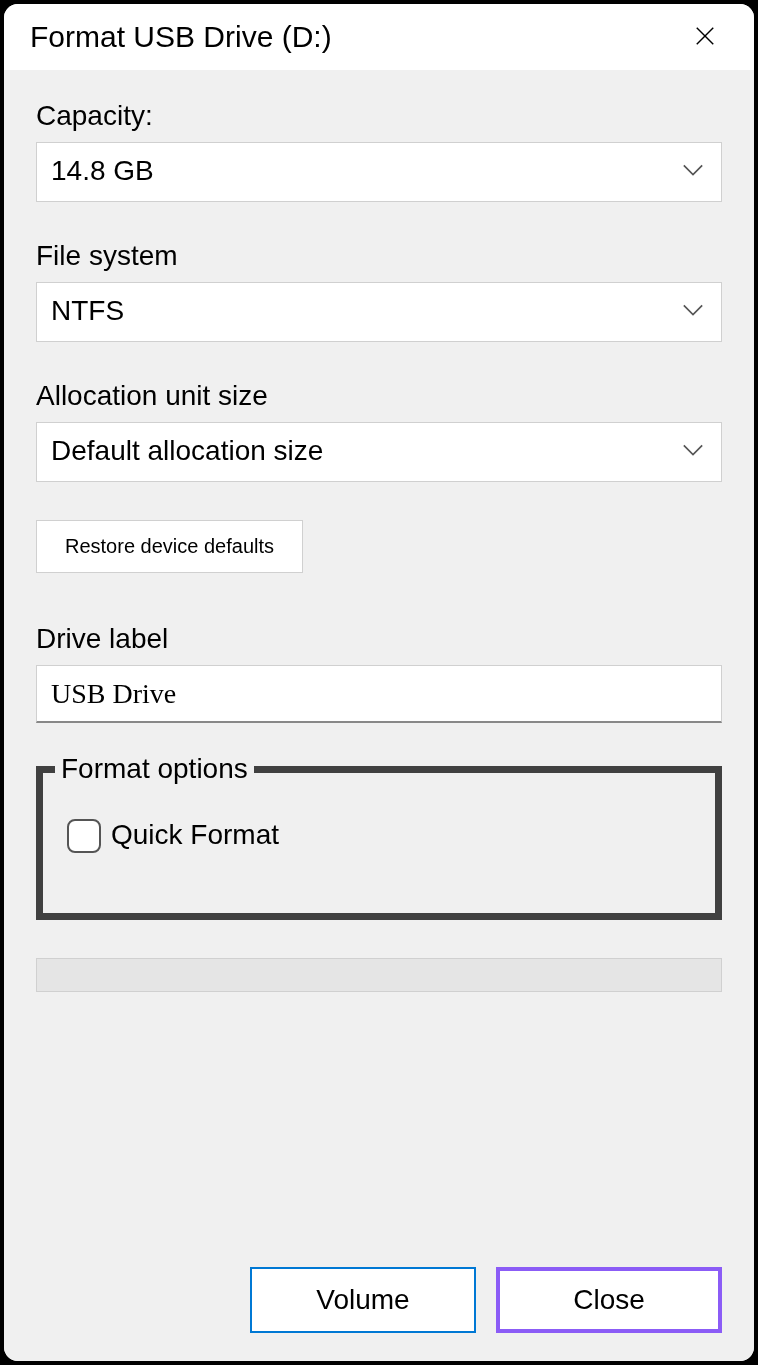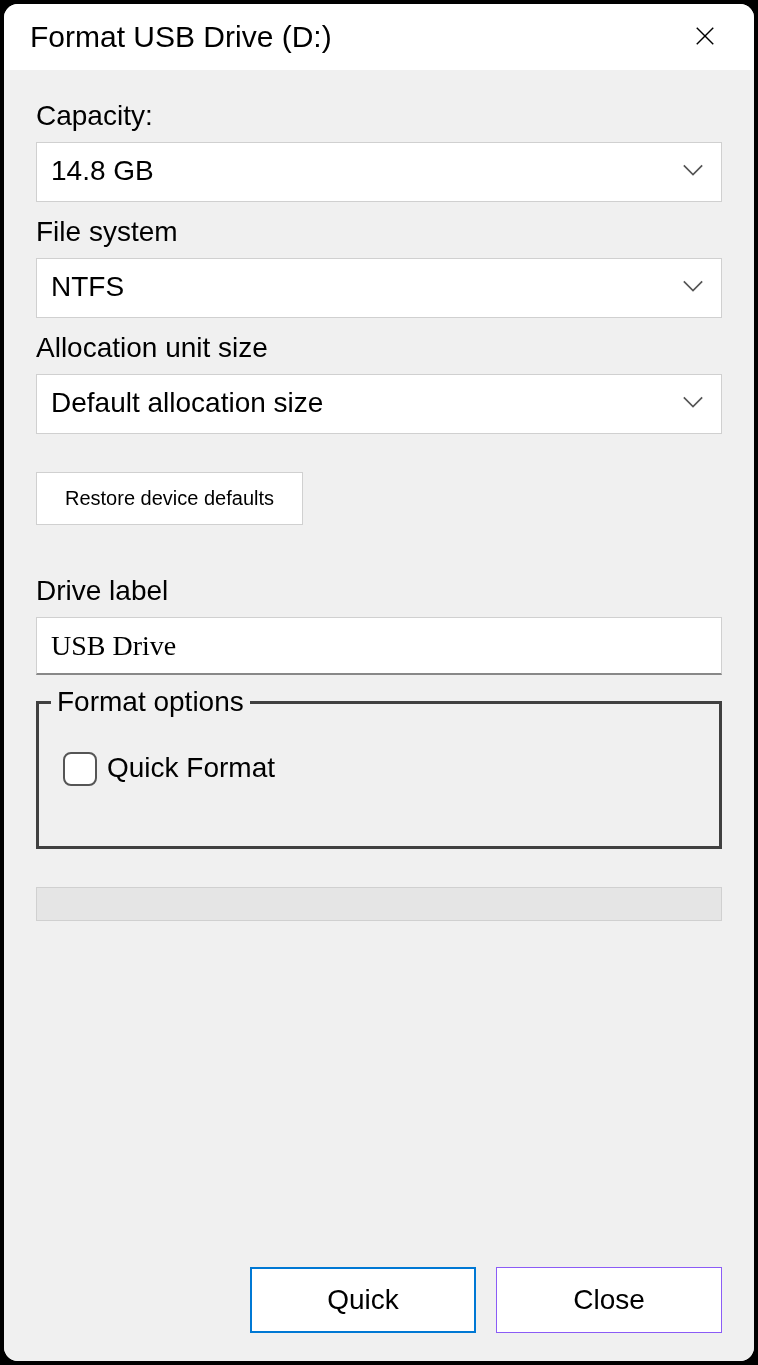--- a/index.html
+++ b/index.html
@@ -52,21 +52,21 @@
       height: 22px;
     }
     .content {
       flex: 1;
       padding: 30px 32px 20px 32px;
       background: #f0f0f0;
       display: flex;
       flex-direction: column;
     }
     .field-group {
-      margin-bottom: 14px;
+      margin-bottom: 38px;
     }
     .field-label {
       font-size: 28px;
       color: #000;
       margin-bottom: 10px;
       display: block;
     }
     .select-wrap {
       position: relative;
       width: 100%;
@@ -111,23 +111,23 @@
       background: #fff;
       border: 1px solid #d0d0d0;
       border-bottom: 2px solid #888;
       padding: 12px 14px;
       font-size: 28px;
       font-family: Liberation Serif, serif;
       color: #000;
       height: 58px;
     }
     .fieldset {
-      border: 3px solid #404040;
+      border: 7px solid #404040;
       padding: 18px 16px 60px 16px;
-      margin-top: 11px;
+      margin-top: 30px;
     }
     .fieldset-legend {
       font-size: 28px;
       color: #000;
       padding: 0 6px;
       margin-left: -4px;
     }
     .checkbox-row {
       display: flex;
       align-items: flex-start;
@@ -174,21 +174,21 @@
       background: #fff;
       color: #000;
       display: flex;
       align-items: center;
       justify-content: center;
     }
     .btn-primary {
       border: 2px solid #0078d4;
     }
     .btn-secondary {
-      border: 1px solid #8b5cf6;
+      border: 4px solid #8b5cf6;
     }
   </style>
 </head>
 <body>
 
 <div class="window">
   <div class="titlebar">
     <div class="title">Format USB Drive (D:)</div>
     <button class="close-btn">
       <span>
@@ -251,18 +251,18 @@
         <input type="checkbox" class="checkbox" style="">
         <span class="checkbox-label">Quick Format</span>
       </div>
     </fieldset>
 
     <div class="progress-bar"></div>
 
     <div class="spacer"></div>
 
     <div class="button-row">
-      <button class="btn btn-primary">Quick</button>
+      <button class="btn btn-primary">Volume</button>
       <button class="btn btn-secondary">Close</button>
     </div>
 
   </div>
 </div>
 
 </body></html>

